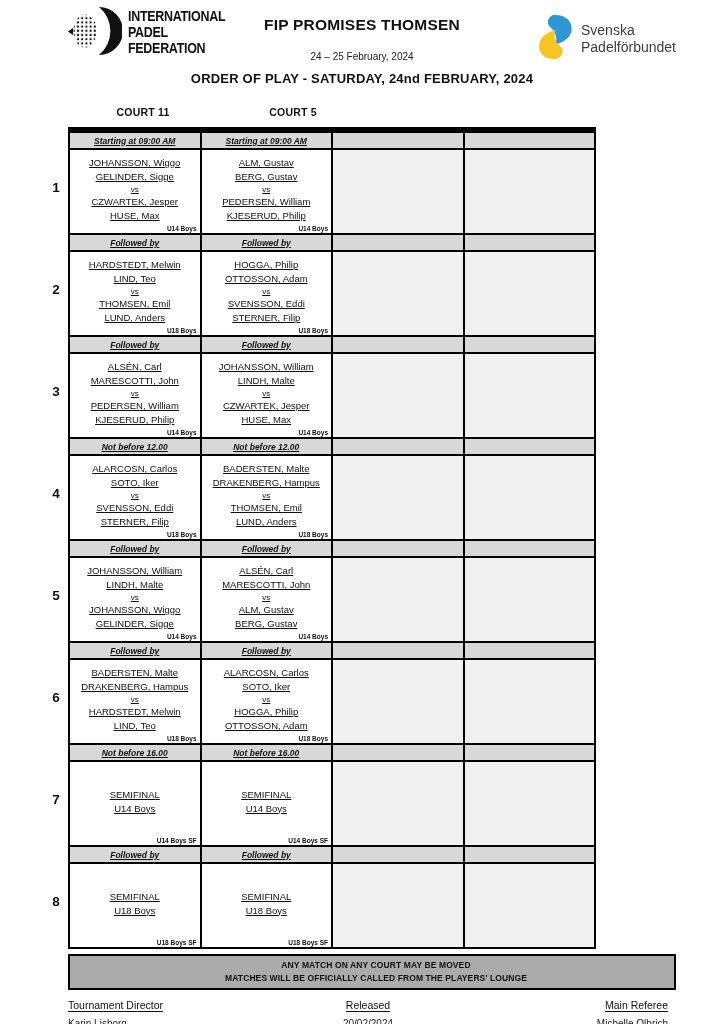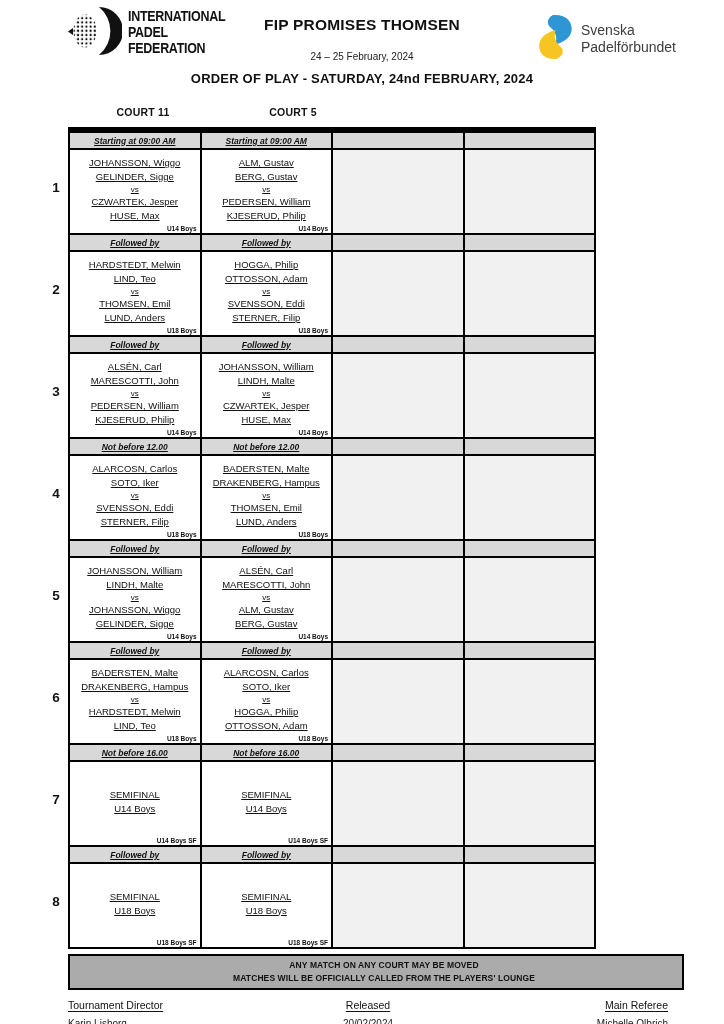--- a/index.html
+++ b/index.html
@@ -40,21 +40,21 @@
   .match-inner { display:flex; flex-direction:column; justify-content:center;
                  align-items:center; height:100%; padding-bottom:4px; }
   .player-line { font-size:9.5px; line-height:14px; }
   .vs-line { font-size:8px; line-height:11px; }
   .tag { position:absolute; right:3px; bottom:1px; font-size:6.5px; font-weight:bold; }
   .row-num { position:absolute; left:-20px; width:16px; text-align:center;
              transform:translateY(-58%); font-weight:bold; font-size:13.5px; }
 
   
   .notice { margin-top:5px; width:596px; border:2px solid #000; background:var(--notice-gray);
-            text-align:center; padding:3px 0 4px 16px; }
+            text-align:center; padding:3px 0 4px 8px; }
   .notice div { font-weight:bold; font-size:8.5px; line-height:12.5px; letter-spacing:0.1px; }
   .sigs { margin-top:9px; display:flex; width:600px; }
   .sig { width:200px; }
   .sig .lbl { font-size:10.5px; text-decoration:underline; text-underline-offset:2px; }
   .sig .nm  { font-size:10px; margin-top:7px; color:#222; }
   .sig.c { text-align:center; }
   .sig.r { text-align:right; }
 </style>
 </head>
 <body>

